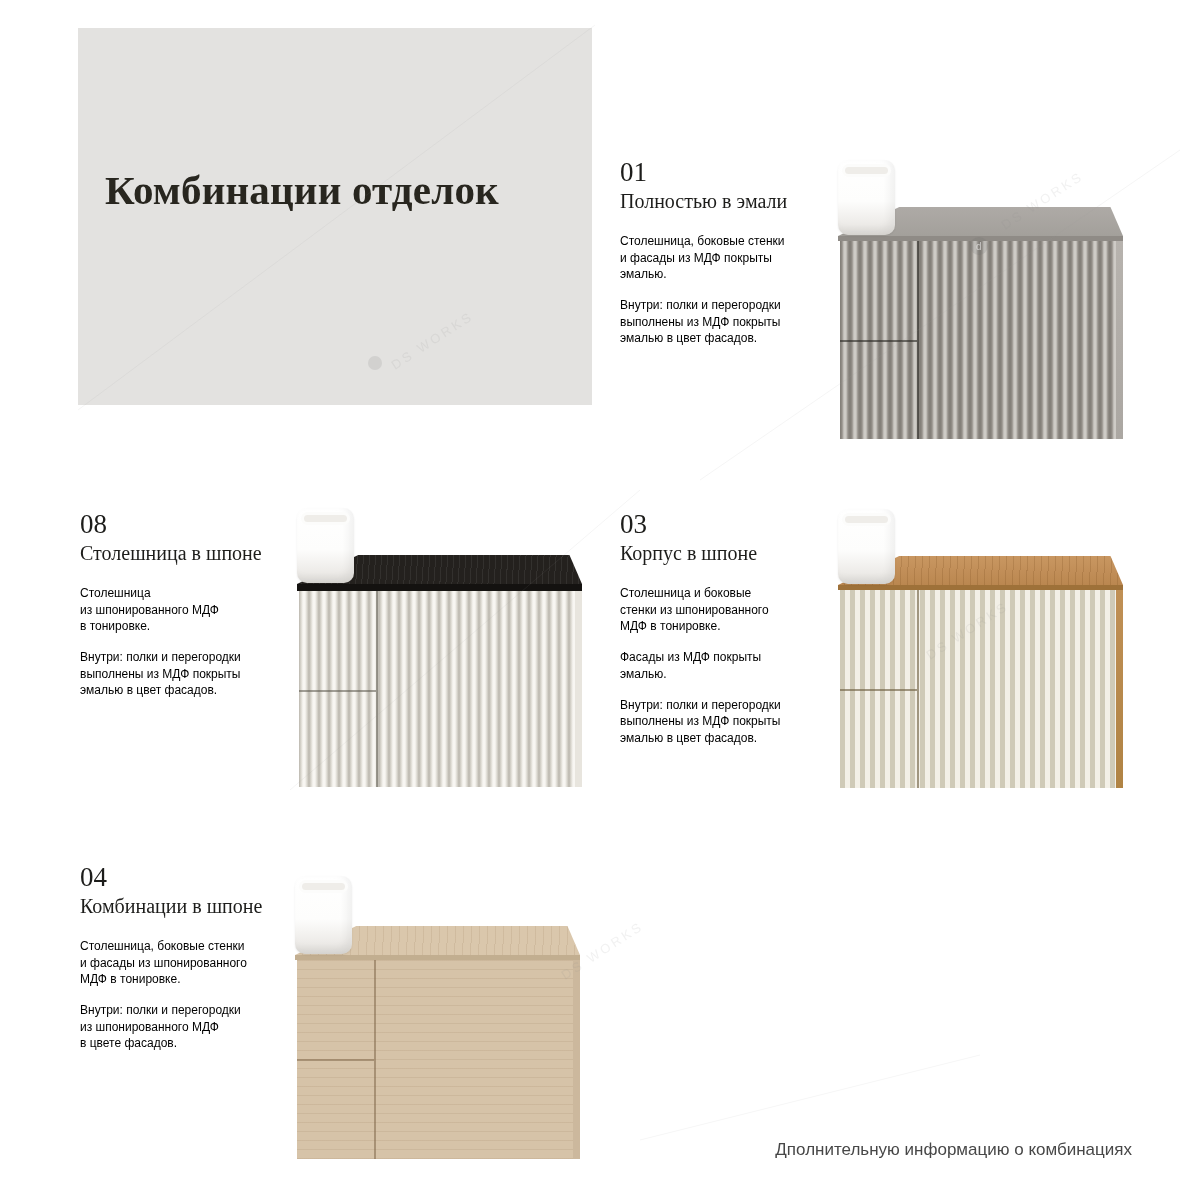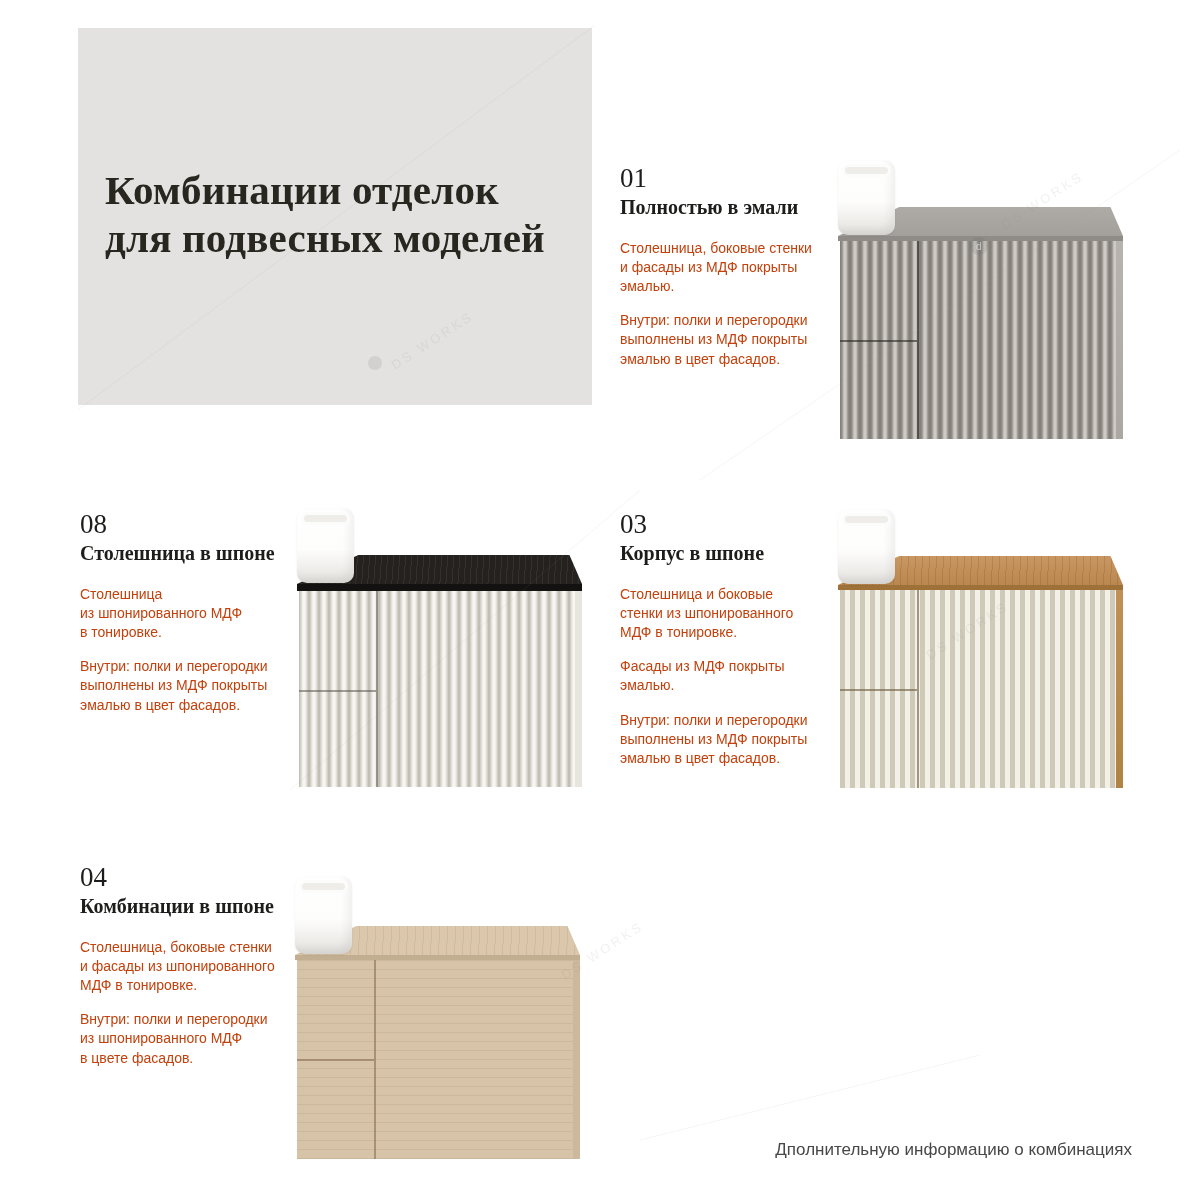--- a/index.html
+++ b/index.html
@@ -7,29 +7,29 @@
           font-family:"Liberation Sans","DejaVu Sans",sans-serif;margin-top:20px;}
 
   
   .panel{position:absolute;left:78px;top:8px;width:514px;height:377px;background:#e3e2e0;}
   .main-title{position:absolute;left:27px;top:138px;width:470px;
               font-family:"Liberation Serif","DejaVu Serif",serif;font-weight:700;
               font-size:41px;line-height:1.18;color:#28261f;letter-spacing:0.2px;}
 
   
   .section{position:absolute;width:218px;}
-  .s01{left:620px;top:144px}
+  .s01{left:620px;top:138px}
   .s02{left:80px;top:490px}
   .s03{left:620px;top:490px}
   .s04{left:80px;top:843px}
   .sec-num{font-family:"Liberation Serif","DejaVu Serif",serif;font-size:27px;line-height:1.05;
            color:#1d1d1b;font-weight:400;}
   .sec-heading{font-family:"Liberation Serif","DejaVu Serif",serif;font-size:20px;line-height:1.25;
-           color:#1d1d1b;font-weight:700;margin-top:3px;}
-  .sec-para{margin-top:15px;font-size:14px;line-height:1.36;color:#c2410c;white-space:pre-line;}
+           color:#1d1d1b;font-weight:400;margin-top:3px;}
+  .sec-para{margin-top:15px;font-size:12px;line-height:1.36;color:#000000;white-space:pre-line;}
   .sec-para.first{margin-top:19px;}
 
   
   .cabinet{position:absolute;width:300px;height:292px;}
   .cabinet>div{position:absolute;}
   .ct-top{left:8px;top:47px;width:285px;height:29px;
           clip-path:polygon(21.5% 0,95.6% 0,100% 100%,0 100%);}
   .ct-edge{left:8px;top:76px;width:285px;height:5px;}
   .cab-body{left:10px;top:81px;width:276px;height:198px;}
   .cab-side{left:286px;top:81px;width:7px;height:198px;}
@@ -90,21 +90,20 @@
   .wm{position:absolute;left:0;top:0;width:1200px;height:1201px;pointer-events:none;z-index:20;}
 </style>
 </head>
 <body>
 
 <div class="canvas">
 
   <div class="panel">
     <div class="main-title">
       <div>Комбинации отделок</div>
-      <div>для подвесных моделей</div>
     </div>
   </div>
 
   <div class="section s01">
     <div class="sec-num">01</div>
     <div class="sec-heading">Полностью в эмали</div>
     <div class="sec-para first">Столешница, боковые стенки
 и фасады из МДФ покрыты
 эмалью.</div>
     <div class="sec-para">Внутри: полки и перегородки

